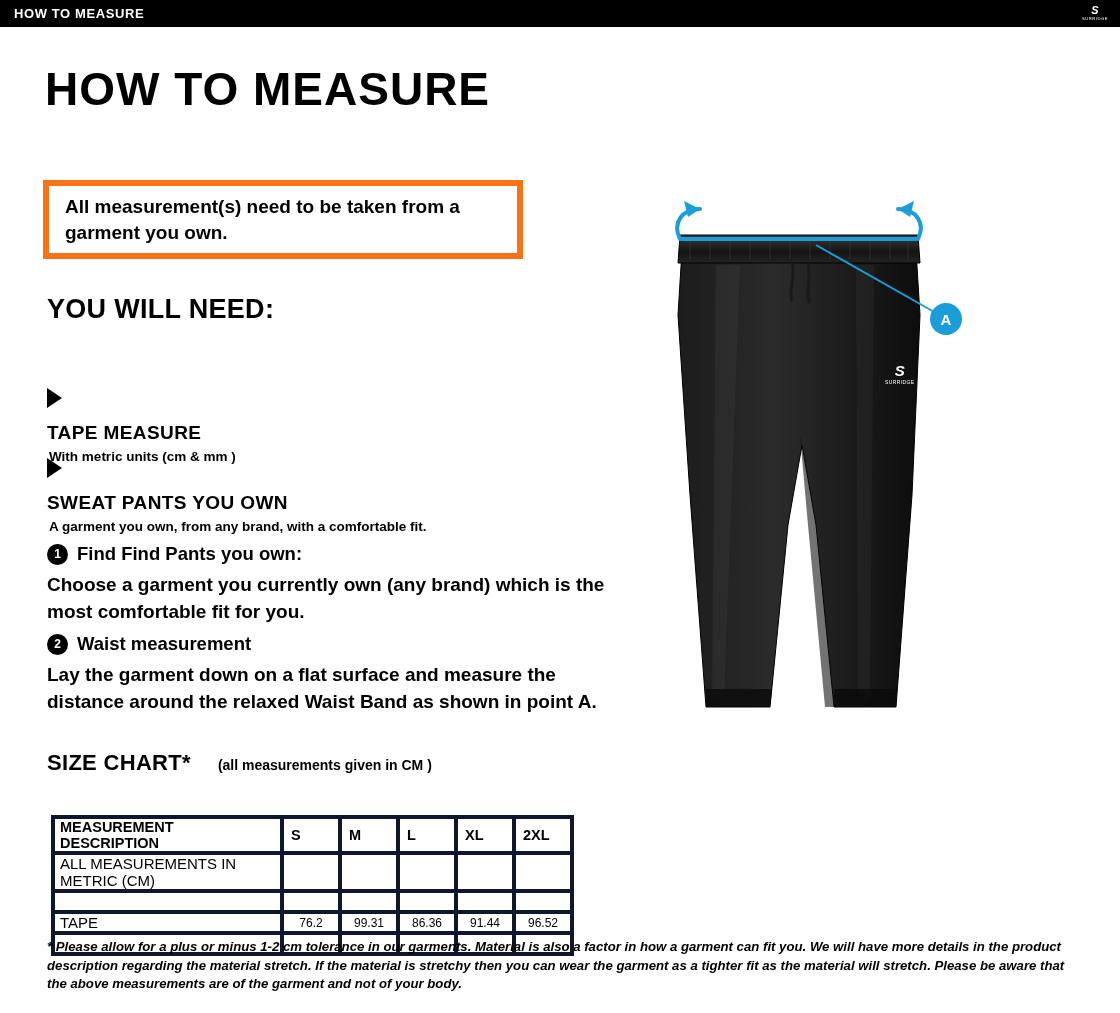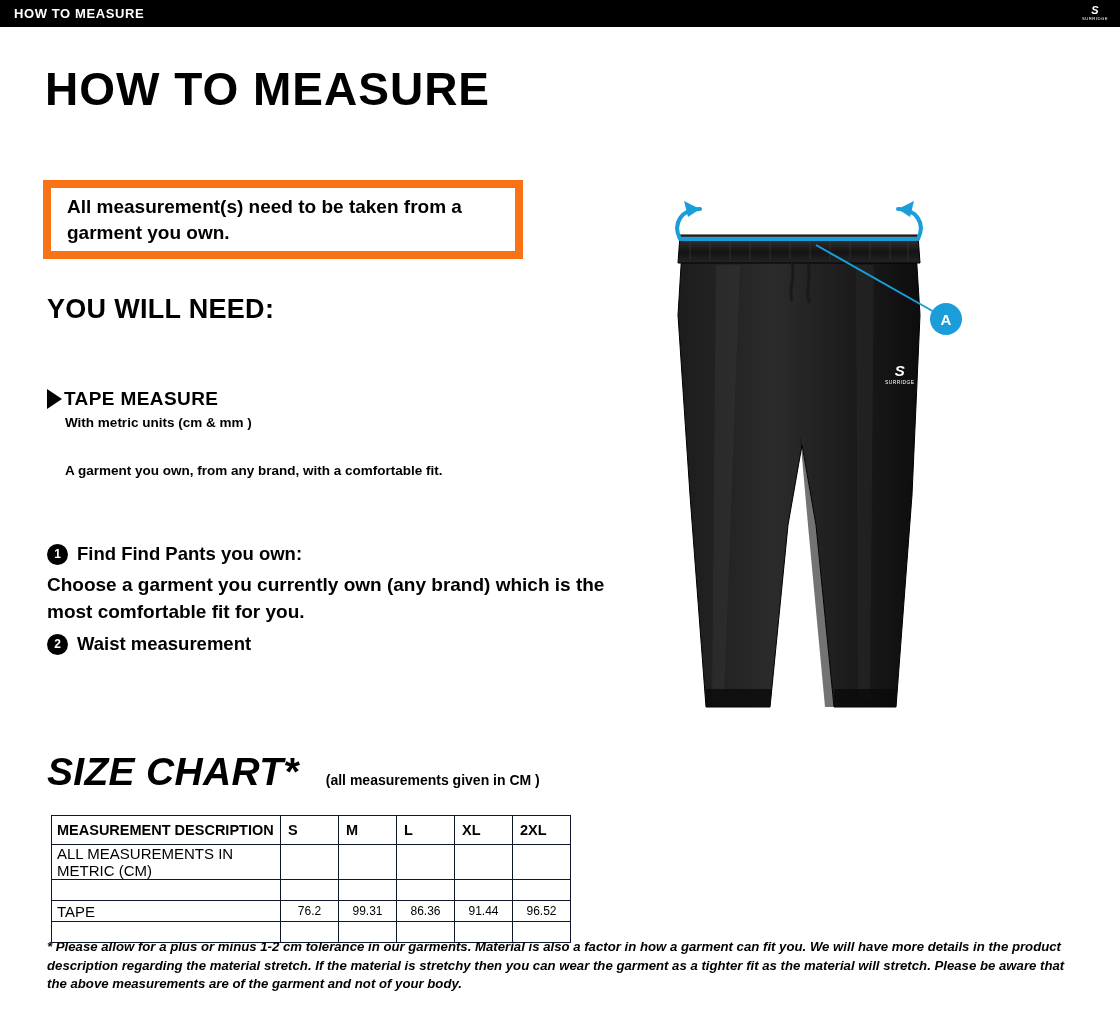--- a/index.html
+++ b/index.html
@@ -59,21 +59,21 @@
     font-size: 46px;
     font-weight: bold;
     letter-spacing: 1px;
   }
 
   
   .callout {
     position: absolute;
     left: 43px; top: 180px;
     width: 480px; height: 79px;
-    border: 8px solid #f97316;
+    border: 6px solid #f97316;
     display: flex;
     align-items: center;
     padding: 0 16px;
   }
   .callout-text {
     font-size: 19px;
     font-weight: bold;
     line-height: 1.35;
   }
 
@@ -82,37 +82,37 @@
     position: absolute;
     left: 47px; top: 294px;
     font-size: 27px;
     font-weight: bold;
     letter-spacing: 0.3px;
   }
 
   .need-item { position: absolute; left: 47px; }
   .need-1 { top: 388px; }
   .need-2 { top: 458px; }
-  .need-row { display: flex; align-items: center; gap: 2px; }
+  .need-row { display: flex; align-items: flex-start; gap: 14px; flex-direction: column; }
   .tri {
     width: 0; height: 0;
     border-left: 15px solid #000;
     border-top: 10px solid transparent;
     border-bottom: 10px solid transparent;
   }
   .need-title {
     font-size: 19px;
     font-weight: bold;
     letter-spacing: 0.4px;
   }
   .need-sub {
     font-size: 13.5px;
     font-weight: bold;
     margin-top: 5px;
-    margin-left: 18px;
+    margin-left: 2px;
   }
 
   
   .step { position: absolute; left: 47px; width: 580px; }
   .step-1 { top: 543px; }
   .step-2 { top: 633px; }
   .step-head { display: flex; align-items: center; gap: 9px; }
   .circle-num {
     width: 21px; height: 21px;
     border-radius: 50%;
@@ -136,41 +136,40 @@
   }
 
   
   .sizechart-heading {
     position: absolute;
     left: 47px; top: 750px;
     display: flex;
     align-items: baseline;
   }
   .sizechart-heading .big {
-    font-size: 39px;
+    font-size: 22px;
     font-weight: bold;
     letter-spacing: 0.3px;
-    font-style: italic;
   }
   .sizechart-heading .small {
     font-size: 14px;
     font-weight: bold;
     margin-left: 3px;
     padding-left: 24px;
   }
 
   table.size-table {
     position: absolute;
     left: 51px; top: 815px;
     width: 519px;
     border-collapse: collapse;
     table-layout: fixed;
   }
   table.size-table td, table.size-table th {
-    border: 1px solid #0f172a;
+    border: 4px solid #0f172a;
     height: 21px;
     padding: 0 5px;
     font-size: 12px;
     text-align: left;
     font-weight: normal;
   }
   table.size-table tr.head th {
     font-size: 14.5px;
     font-weight: bold;
     height: 29px;
@@ -253,36 +252,41 @@
 
 <div class="need-item need-1">
   <div class="need-row">
     <span class="tri"></span>
     <span class="need-title">TAPE MEASURE</span>
   </div>
   <div class="need-sub">With metric units (cm &amp; mm )</div>
 </div>
 
 <div class="need-item need-2">
+  <div class="need-row">
+    <span class="tri"></span>
+    <span class="need-title">SWEAT PANTS YOU OWN</span>
+  </div>
   <div class="need-sub">A garment you own, from any brand, with a comfortable fit.</div>
 </div>
 
 <div class="step step-1">
   <div class="step-head">
     <span class="circle-num">1</span>
     <span class="step-title">Find Find Pants you own:</span>
   </div>
   <div class="step-body">Choose a garment you currently own (any brand) which is the most comfortable fit for you.</div>
 </div>
 
 <div class="step step-2">
   <div class="step-head">
     <span class="circle-num">2</span>
     <span class="step-title">Waist measurement</span>
   </div>
+  <div class="step-body">Lay the garment down on a flat surface and measure the distance around the relaxed Waist Band as shown in point A.</div>
 </div>
 
 <div class="sizechart-heading">
   <span class="big">SIZE CHART*</span>
   <span class="small">(all measurements given in CM )</span>
 </div>
 
 <table class="size-table">
   <colgroup>
     <col class="col-desc">

